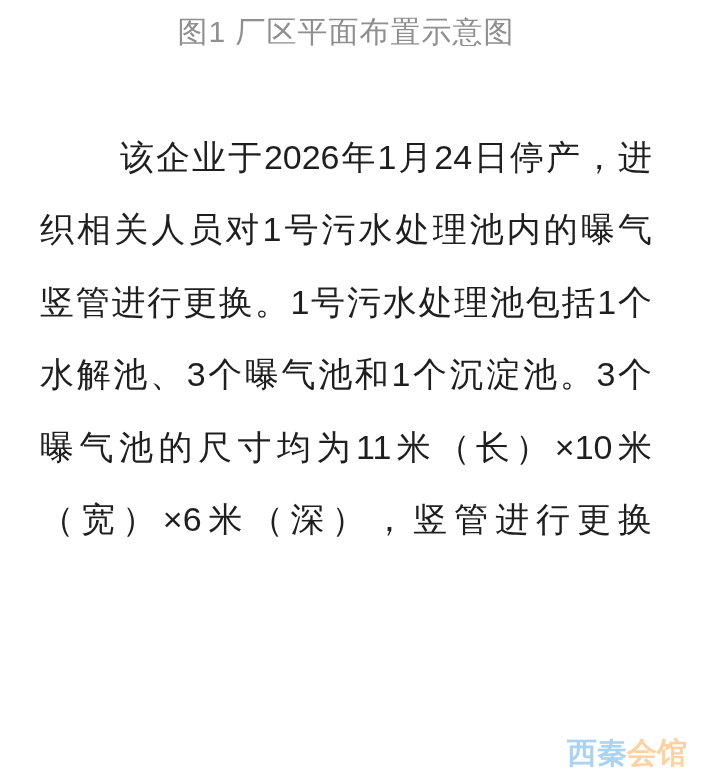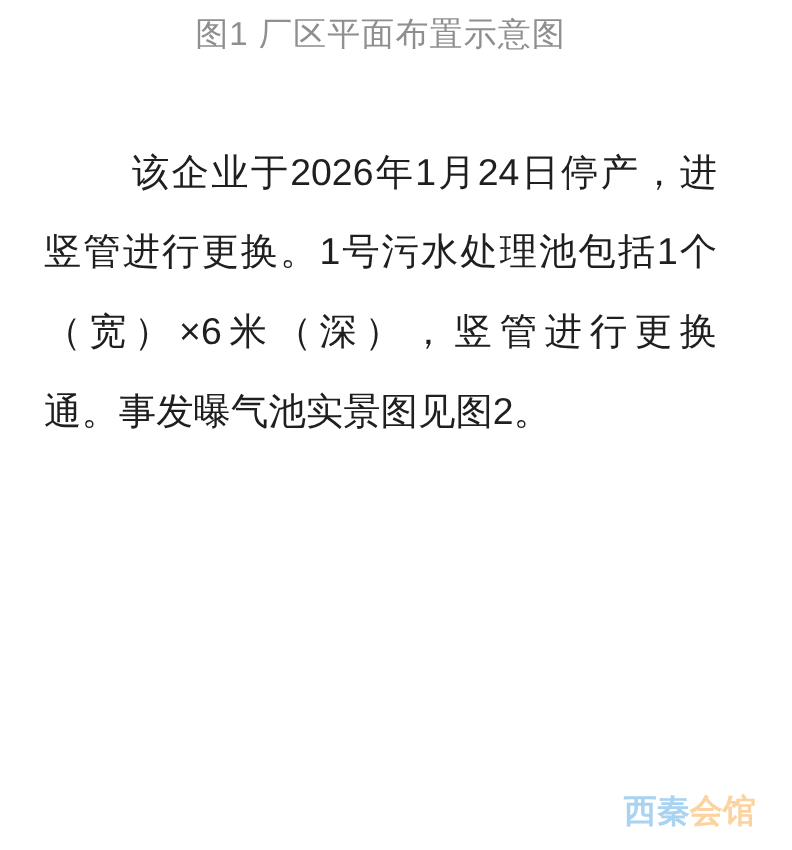--- a/index.html
+++ b/index.html
@@ -36,37 +36,39 @@
   }
   .para-line.first {
     text-indent: 80px;
   }
   .para-line.last {
     text-align-last: left;
   }
   .watermark {
     position: absolute;
     right: 5px;
-    bottom: 20px;
+    bottom: 5px;
     font-size: 30px;
     font-weight: bold;
     letter-spacing: 0px;
     line-height: 1;
     white-space: nowrap;
   }
 </style>
 </head>
 <body>
 
 <div class="page">
 
   <div class="caption" style="color: rgb(143, 143, 143);">图1 厂区平面布置示意图</div>
 
   <div class="paragraph" style="color: rgb(31, 31, 31);">
       <div class="para-line first">该企业于2026年1月24日停产，进</div>
+      <div class="para-line">织相关人员对1号污水处理池内的曝气</div>
       <div class="para-line">竖管进行更换。1号污水处理池包括1个</div>
+      <div class="para-line">水解池、3个曝气池和1个沉淀池。3个</div>
+      <div class="para-line">曝气池的尺寸均为11米（长）×10米</div>
       <div class="para-line">（宽）×6米（深），竖管进行更换</div>
-      <div class="para-line last">通。事发曝气池实景图见图2。</div>
     </div>
 
   <div class="watermark"><span style="color: rgb(169, 211, 241);">西秦</span><span style="color: rgb(252, 211, 160);">会馆</span></div>
 
 </div>
 
 </body></html>

